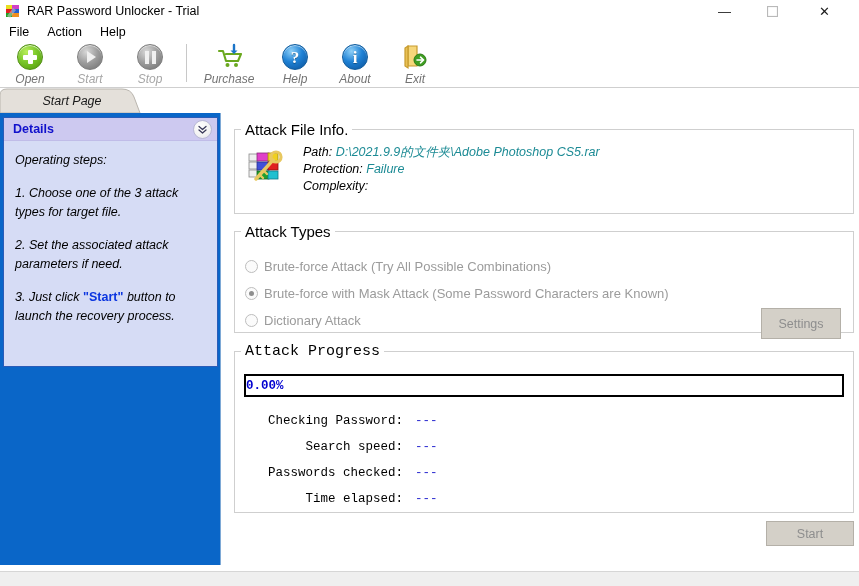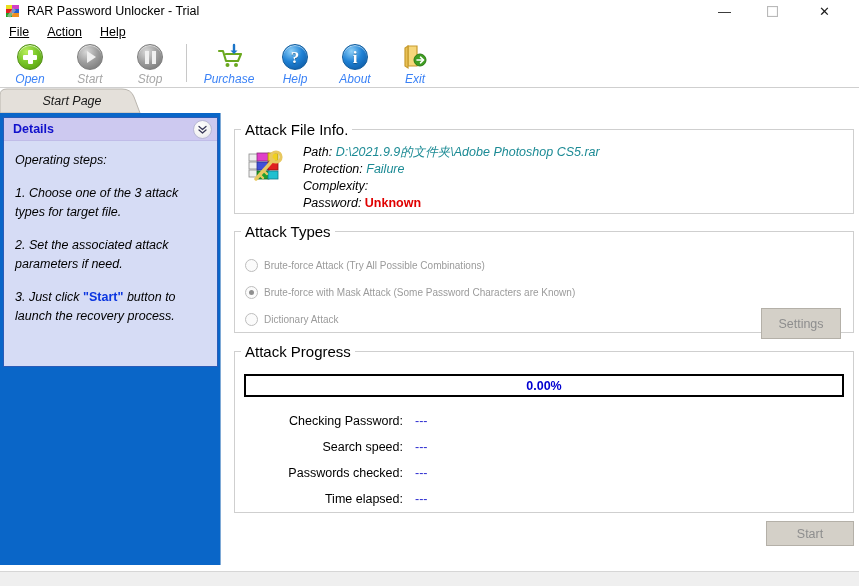--- a/index.html
+++ b/index.html
@@ -31,41 +31,41 @@
     display: flex; align-items: center; justify-content: center;
     font-size: 13px; color: #1a1a1a;
   }
   #btn-min  { right: 112px; }
   #btn-max  { right: 64px; }
   #btn-close{ right: 12px; }
 
   
   #menubar {
     position: absolute; left: 0; top: 22px; width: 859px; height: 20px;
-    background: #ffffff; display: flex; align-items: flex-start; text-decoration: underline;
+    background: #ffffff; display: flex; align-items: flex-start;
   }
   .menu-item {
     font-size: 12.5px; color: #000; padding: 0 9px; line-height: 20px;
     white-space: nowrap;
   }
 
   
   #toolbar {
     position: absolute; left: 0; top: 42px; width: 859px; height: 46px;
     background: #ffffff;
     border-bottom: 1px solid #cfcfcf;
     display: flex; align-items: flex-start;
   }
   .tb-btn {
     width: 60px; height: 46px; position: relative;
     display: flex; flex-direction: column; align-items: center;
     justify-content: flex-start; padding-top: 1px;
   }
   .tb-btn .tb-label {
-    font-size: 12px; font-style: italic; color: #3b82f6;
+    font-size: 12px; font-style: italic; color: #737373;
     margin-top: 1px; white-space: nowrap;
   }
   .tb-btn.disabled .tb-label { color: #a6a6a6; }
   .tb-wide { width: 72px; }
   .tb-sep {
     width: 1px; height: 38px; background: #c8c8c8; margin: 2px 6px 0 6px;
   }
   .tb-ico { width: 28px; height: 28px; position: relative; flex: none; }
 
   
@@ -187,21 +187,21 @@
   .fi-line { white-space: nowrap; }
   .fi-key { font-style: italic; color: #000; }
   .fi-val-path { color: #1b8a94; font-style: italic; }
   .fi-val-prot { color: #1b8a94; font-style: italic; }
   .fi-val-pw { color: #e00000; font-weight: bold; }
 
   #grp-attacktypes { left: 8px; top: 110px; width: 620px; height: 110px; }
   .radio-row {
     position: absolute; left: 10px;
     display: flex; align-items: center;
-    font-size: 10px; color: #9b9b9b;
+    font-size: 13px; color: #9b9b9b;
   }
   #radio-brute { top: 19px; }
   #radio-mask  { top: 46px; }
   #radio-dict  { top: 73px; }
   .radio-dot {
     width: 13px; height: 13px; border-radius: 50%;
     border: 1px solid #bdbdbd; background: #fbfbfb;
     margin-right: 6px; position: relative; flex: none;
   }
   .radio-dot.checked::after {
@@ -209,25 +209,25 @@
     width: 5px; height: 5px; border-radius: 50%; background: #8f8f8f;
   }
   #settings-btn {
     position: absolute; right: 12px; top: 68px;
     width: 80px; height: 31px;
     background: #d4d0c8; border: 1px solid #b4b0a8;
     display: flex; align-items: center; justify-content: center;
     font-size: 12.5px; color: #8e8e8e;
   }
 
-  #grp-progress { left: 8px; top: 230px; width: 620px; height: 170px; }
+  #grp-progress { left: 8px; top: 230px; width: 620px; height: 170px; font-family: Liberation Mono, monospace; }
   #progressbar {
     position: absolute; left: 9px; top: 14px; width: 600px; height: 23px;
     background: #ffffff; border: 2px solid #000000;
-    display: flex; align-items: center; justify-content: center;
+    display: flex; align-items: center; justify-content: flex-start;
   }
   #progress-label {
     font-size: 12.5px; font-weight: bold; color: #0000d0;
   }
   .stat-row { position: absolute; font-size: 12.5px; }
   .stat-key {
     position: absolute; right: 0; white-space: nowrap; color: #000;
   }
   .stat-keywrap { position: absolute; left: 0; width: 140px; }
   .stat-val { position: absolute; left: 152px; color: #2b2bd0; }
@@ -412,24 +412,20 @@
             <span class="fi-val-path">D:\2021.9.9的文件夹\Adobe Photoshop CS5.rar</span>
           </div>
           <div class="fi-line">
             <span class="fi-key">Protection:</span>
             <span class="fi-val-prot">Failure</span>
           </div>
           <div class="fi-line">
             <span class="fi-key">Complexity:</span>
             <span class="fi-val-prot"></span>
           </div>
-          <div class="fi-line">
-            <span class="fi-key">Password:</span>
-            <span class="fi-val-pw">Unknown</span>
-          </div>
         </div>
       </div>
     </fieldset>
 
     <fieldset class="grp" id="grp-attacktypes">
       <legend>Attack Types</legend>
 
       <div class="radio-row" id="radio-brute">
         <span class="radio-dot"></span>
         <span>Brute-force Attack (Try All Possible Combinations)</span>

